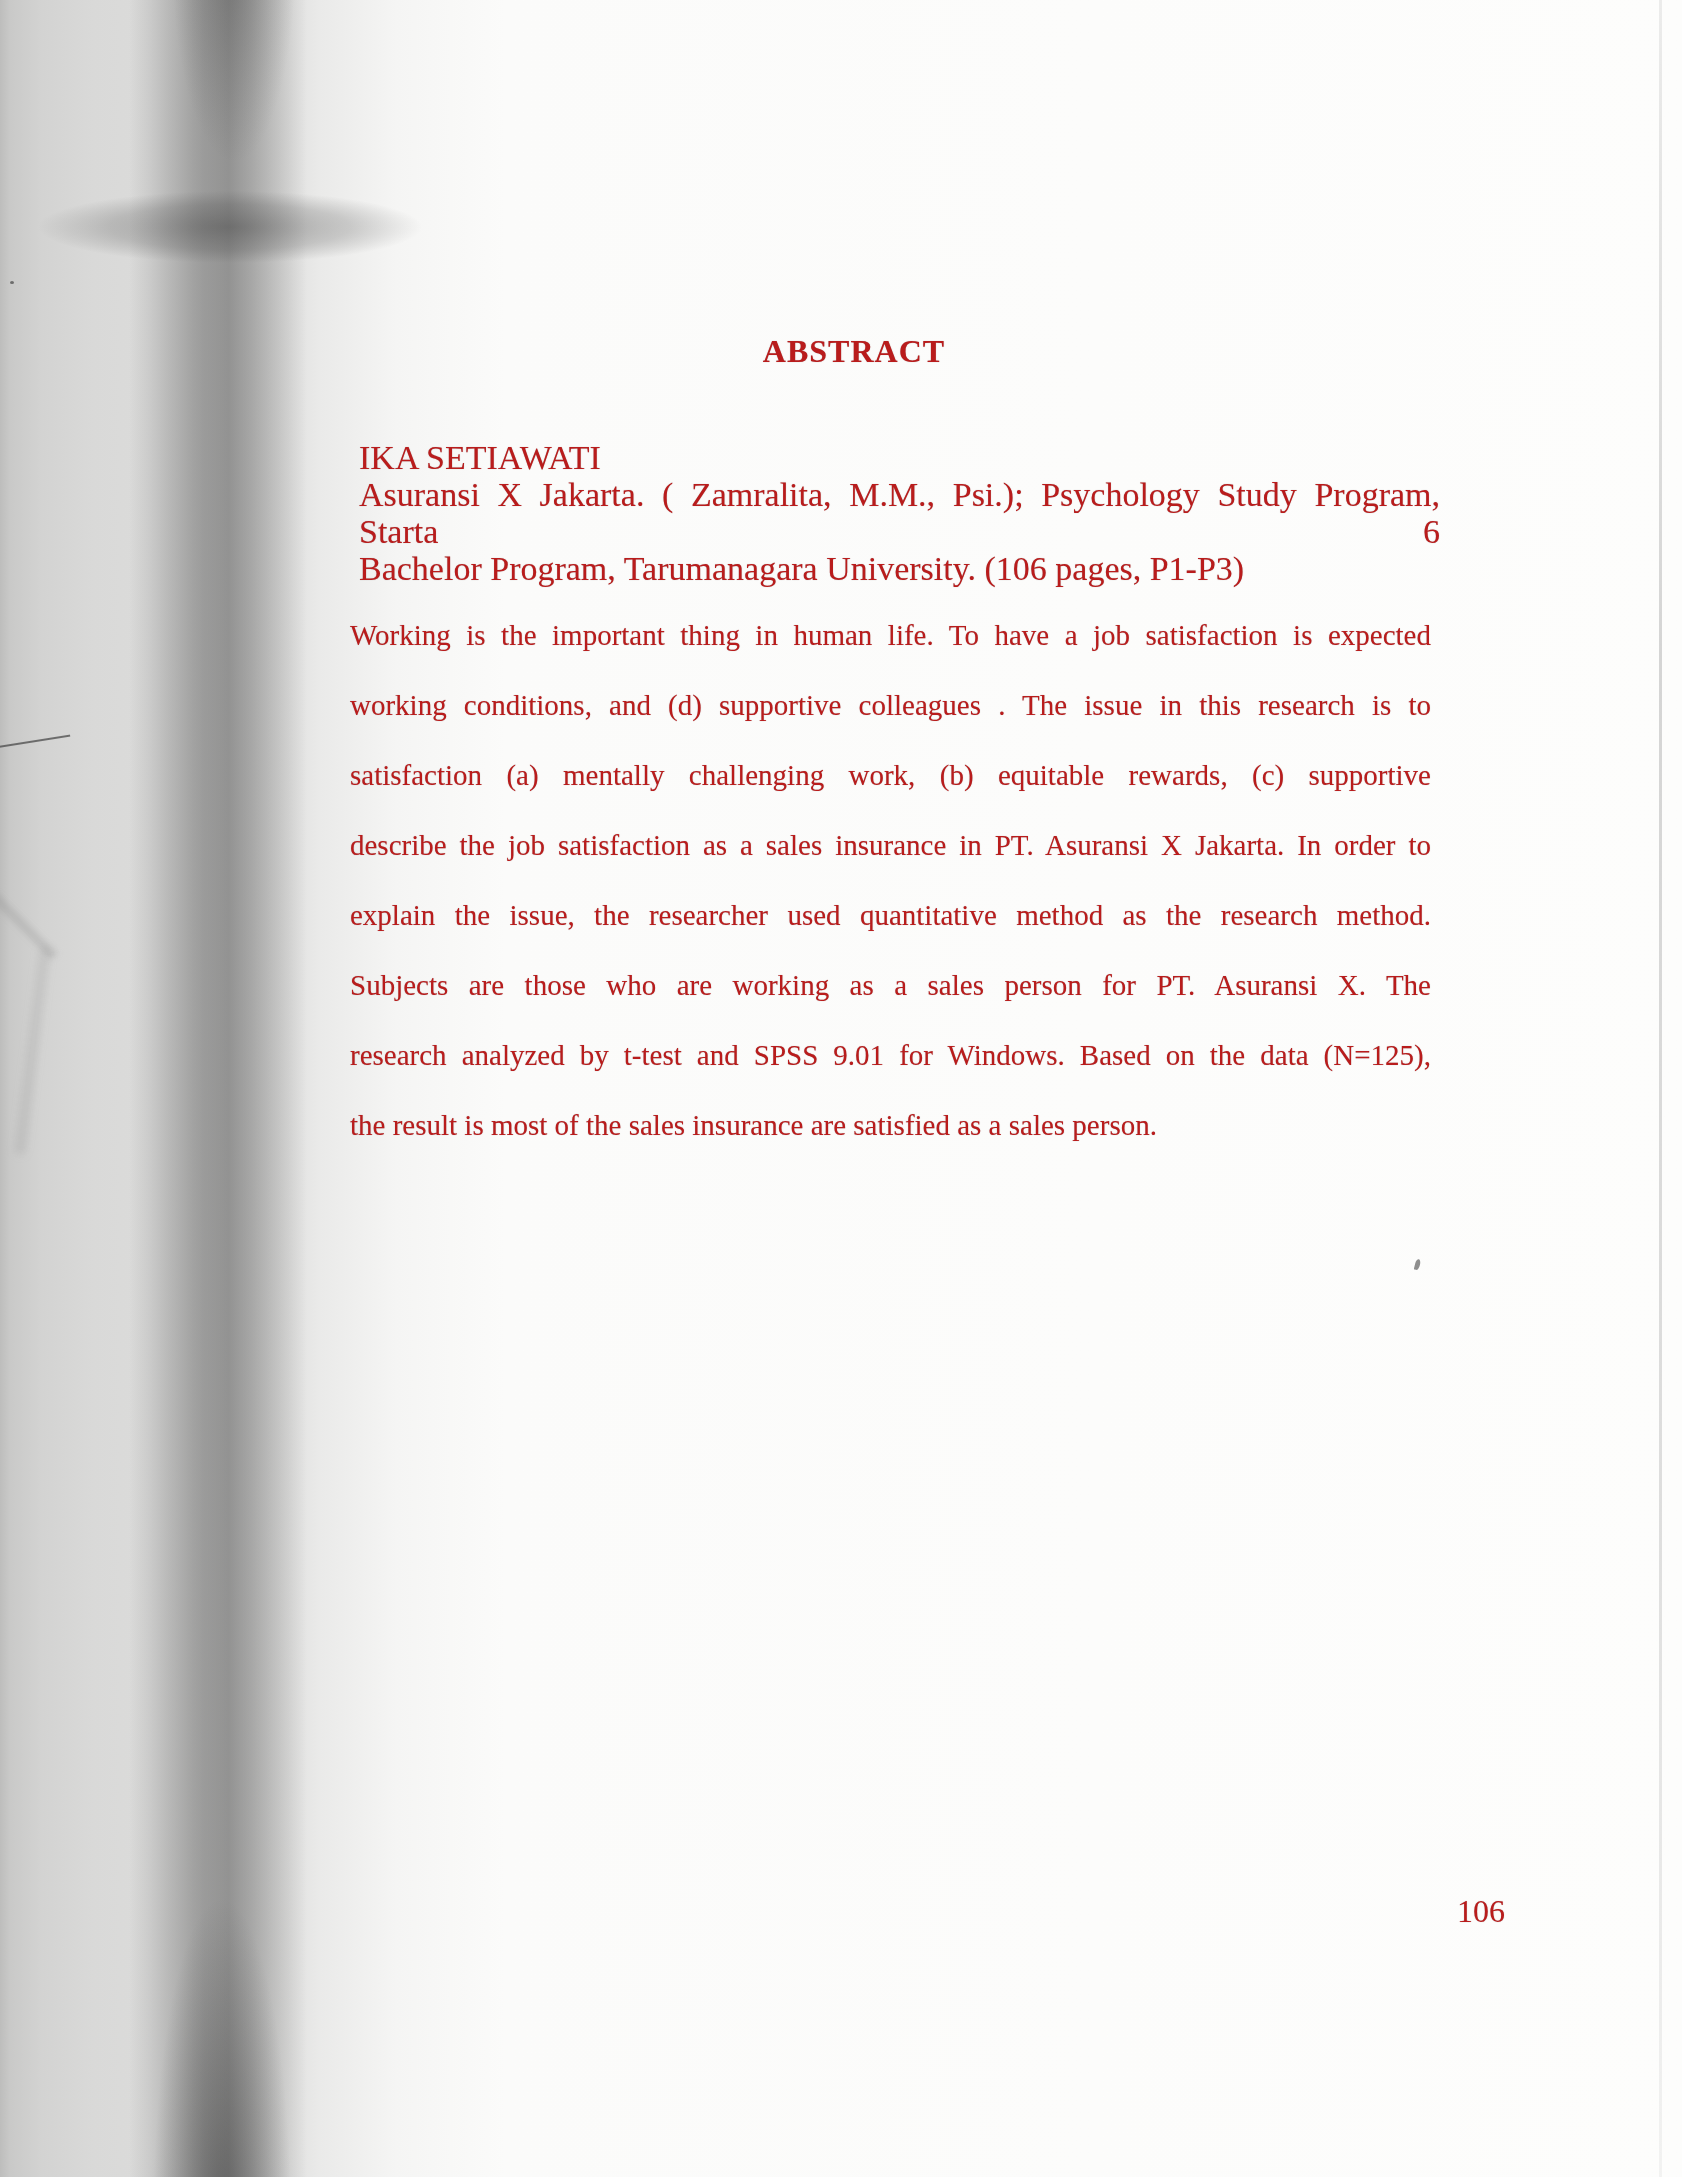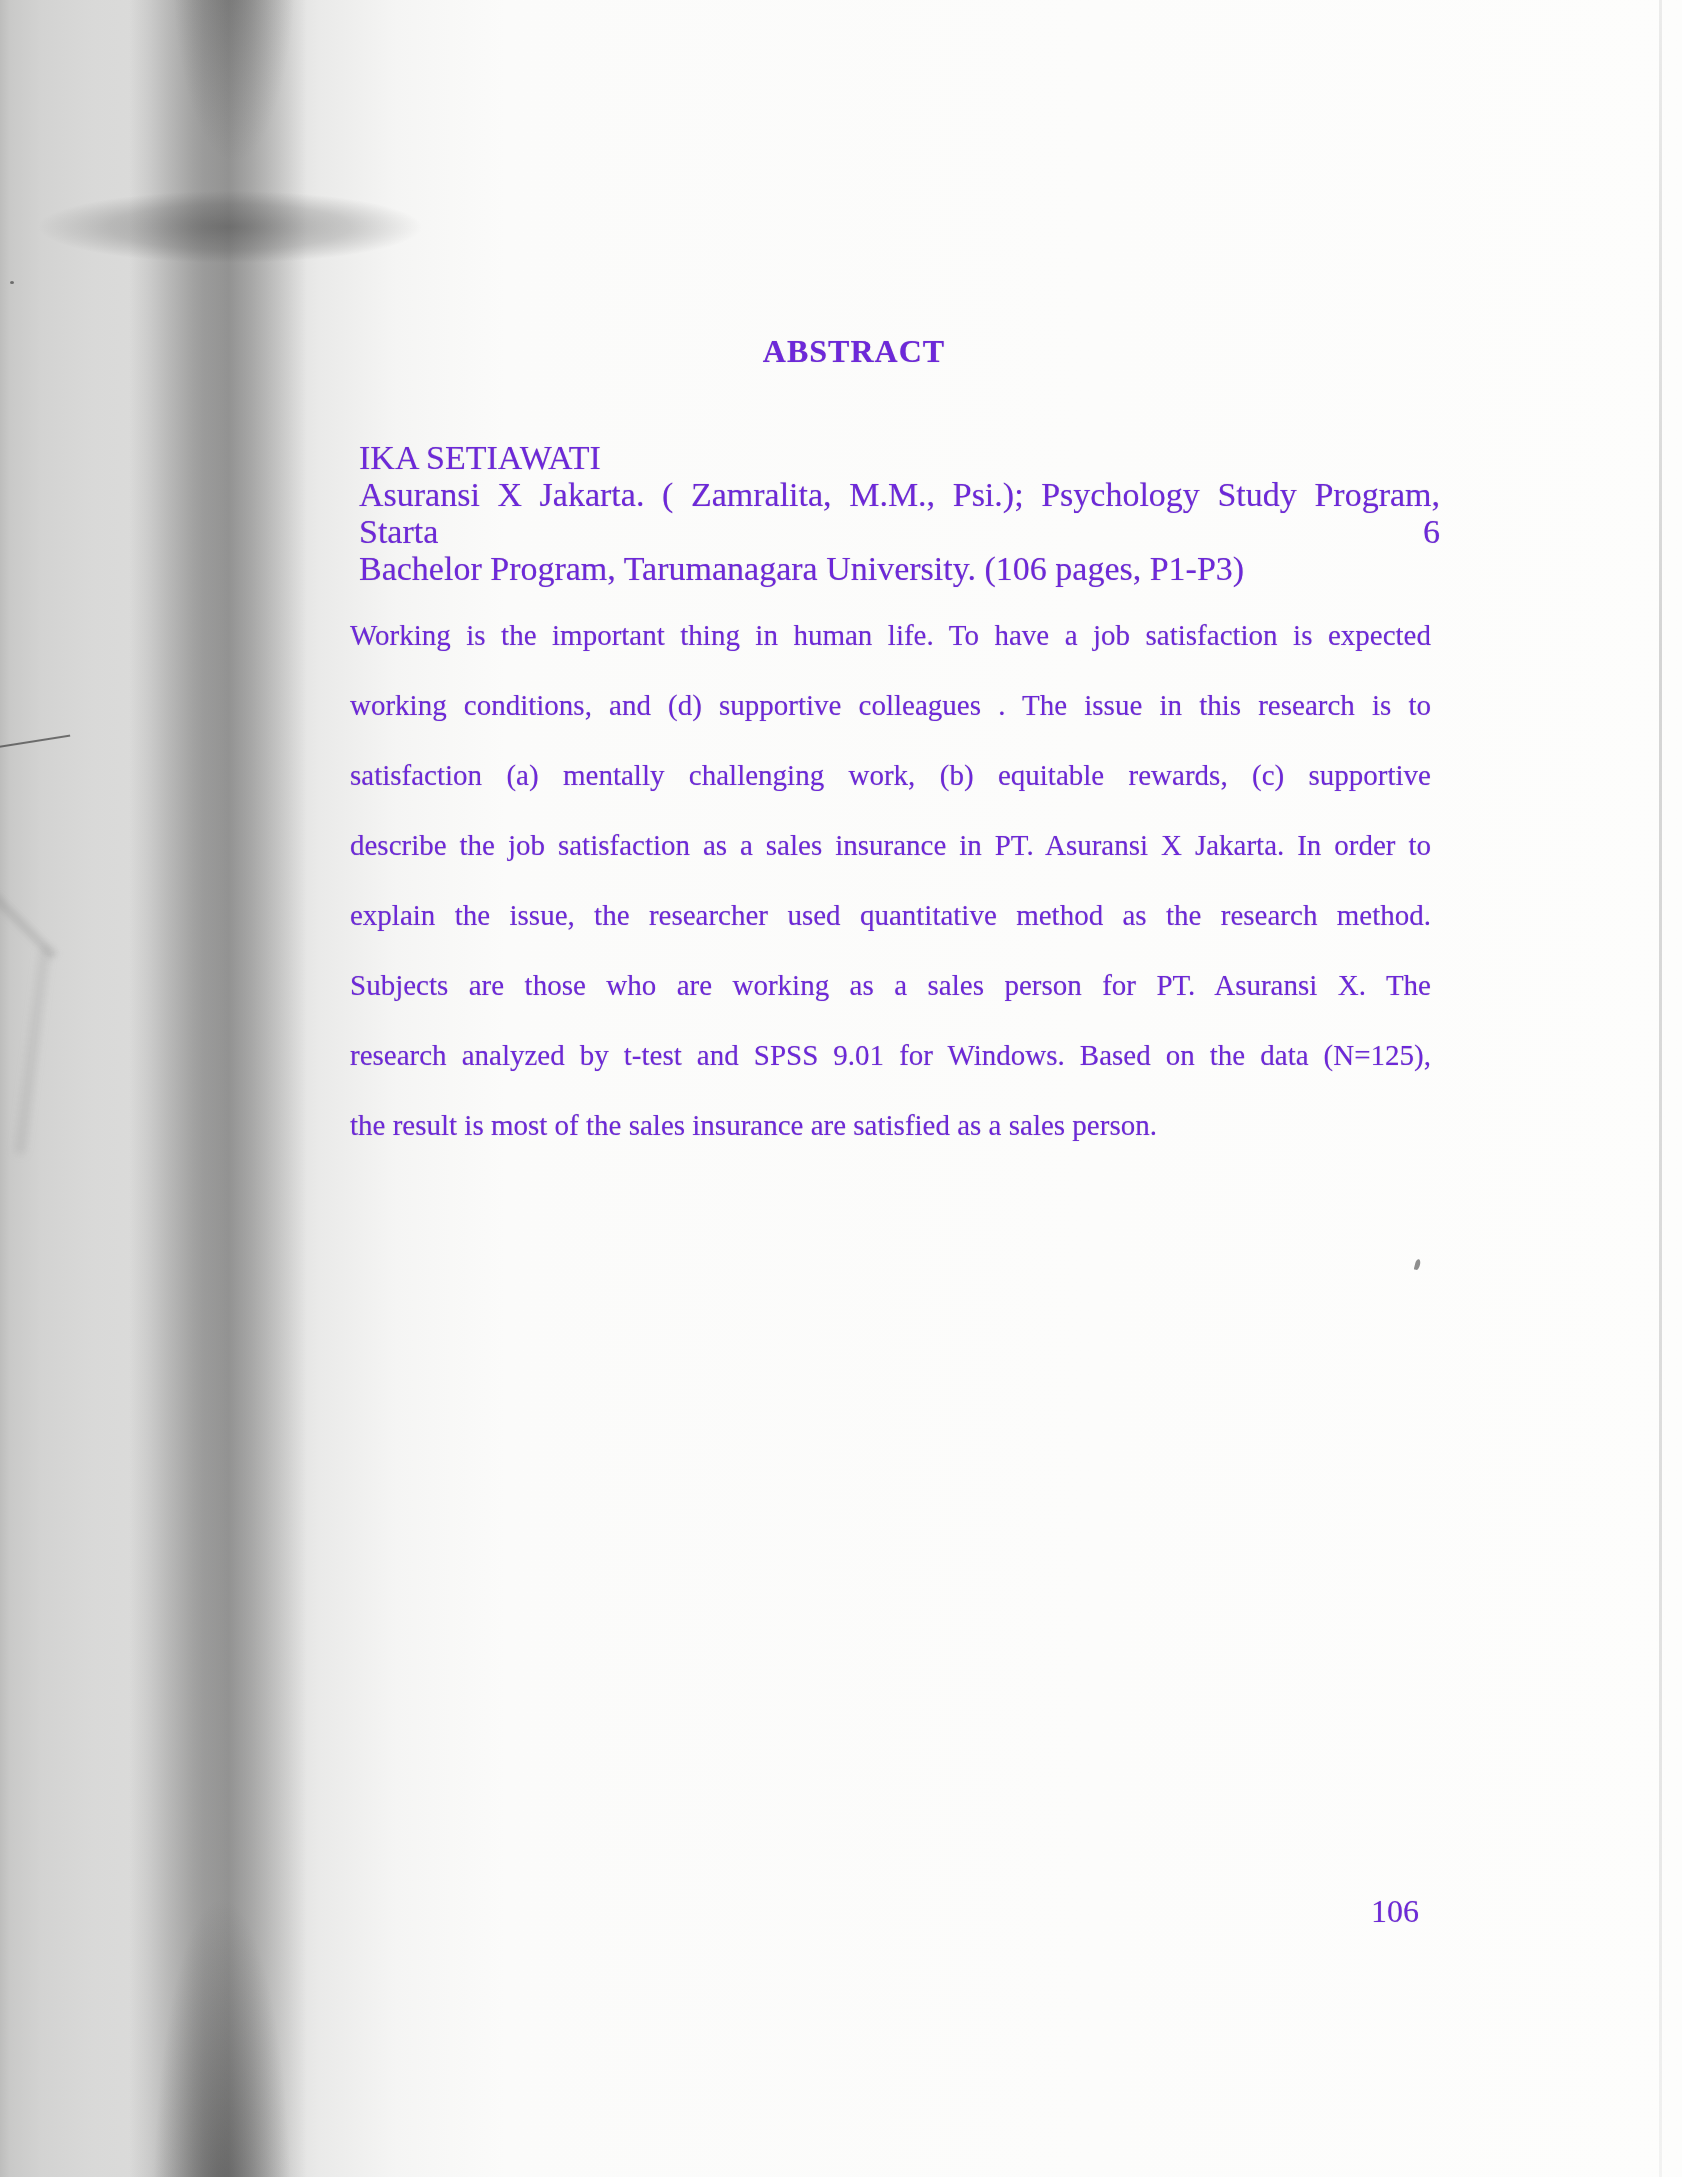--- a/index.html
+++ b/index.html
@@ -52,38 +52,38 @@
     position:absolute;left:10px;top:281px;width:4px;height:3px;
     background:#555;opacity:.8;border-radius:50%;
   }
   .speck-b{
     position:absolute;left:1415px;top:1259px;width:5px;height:11px;
     background:#6a6a6a;opacity:.75;
     border-radius:60% 60% 60% 15%;
     transform:rotate(14deg);
   }
   
-  .txt{color:#6d28d9;text-shadow:0 0 1px rgba(30,30,30,.30);}
+  .txt{color:#b91c1c;text-shadow:0 0 1px rgba(30,30,30,.30);}
   .title{
     position:absolute;left:359px;top:331px;width:990px;
     font-size:32px;font-weight:bold;letter-spacing:1px;
     text-align:center;line-height:40px;
   }
   .byline{
     position:absolute;left:359px;top:439px;width:1081px;
     font-size:34px;line-height:37px;
   }
   .bodypara{
     position:absolute;left:350px;top:600px;width:1081px;
     font-size:29px;
   }
   .bodypara .line{line-height:70px;height:70px;}
   .jline{text-align:justify;text-align-last:justify;}
   .pagenum{
-    position:absolute;left:1371px;top:1895px;
+    position:absolute;left:1457px;top:1895px;
     font-size:32px;line-height:32px;
   }
 </style>
 </head>
 <body>
 
 <div id="screen">
 
   <div class="scan-bg"></div>
   <div class="paper-edge"></div>

